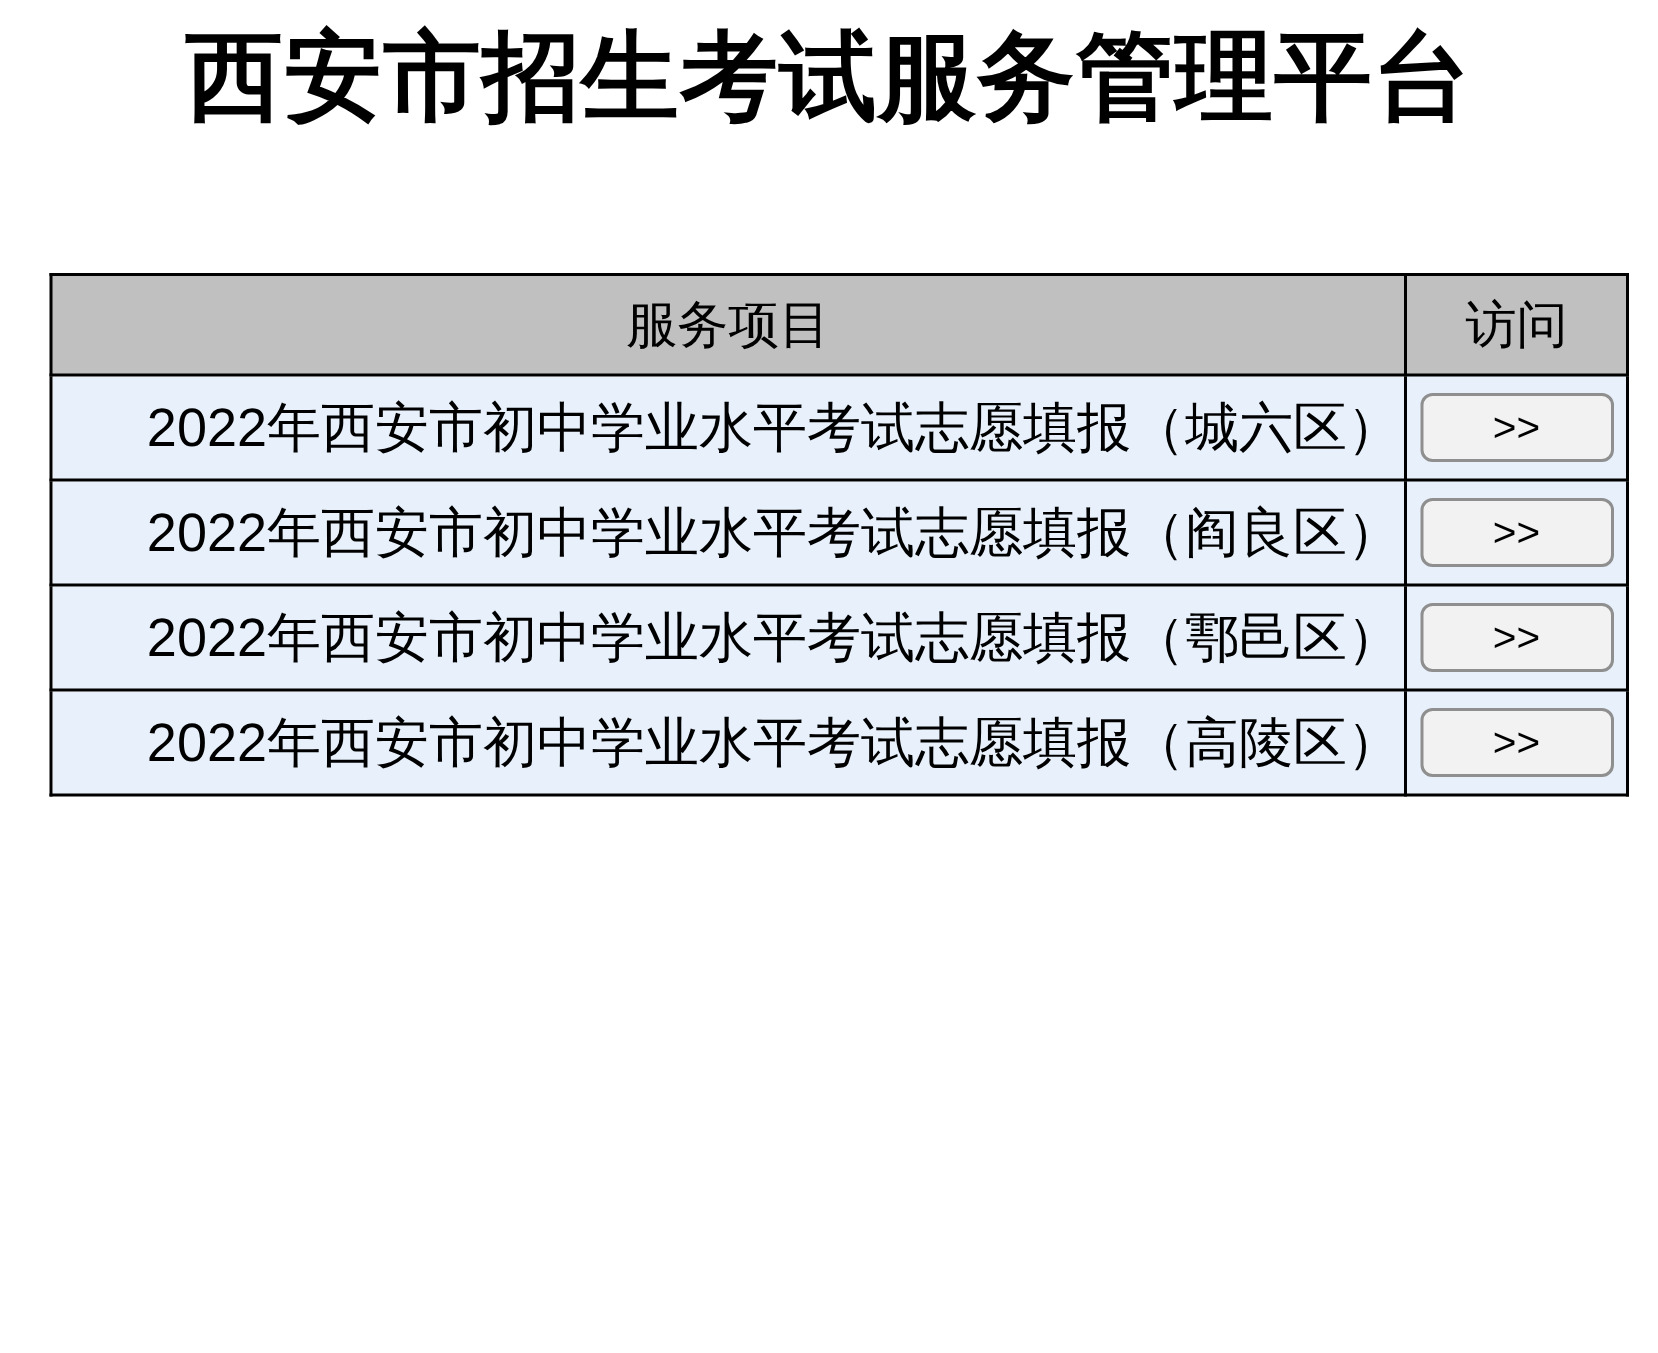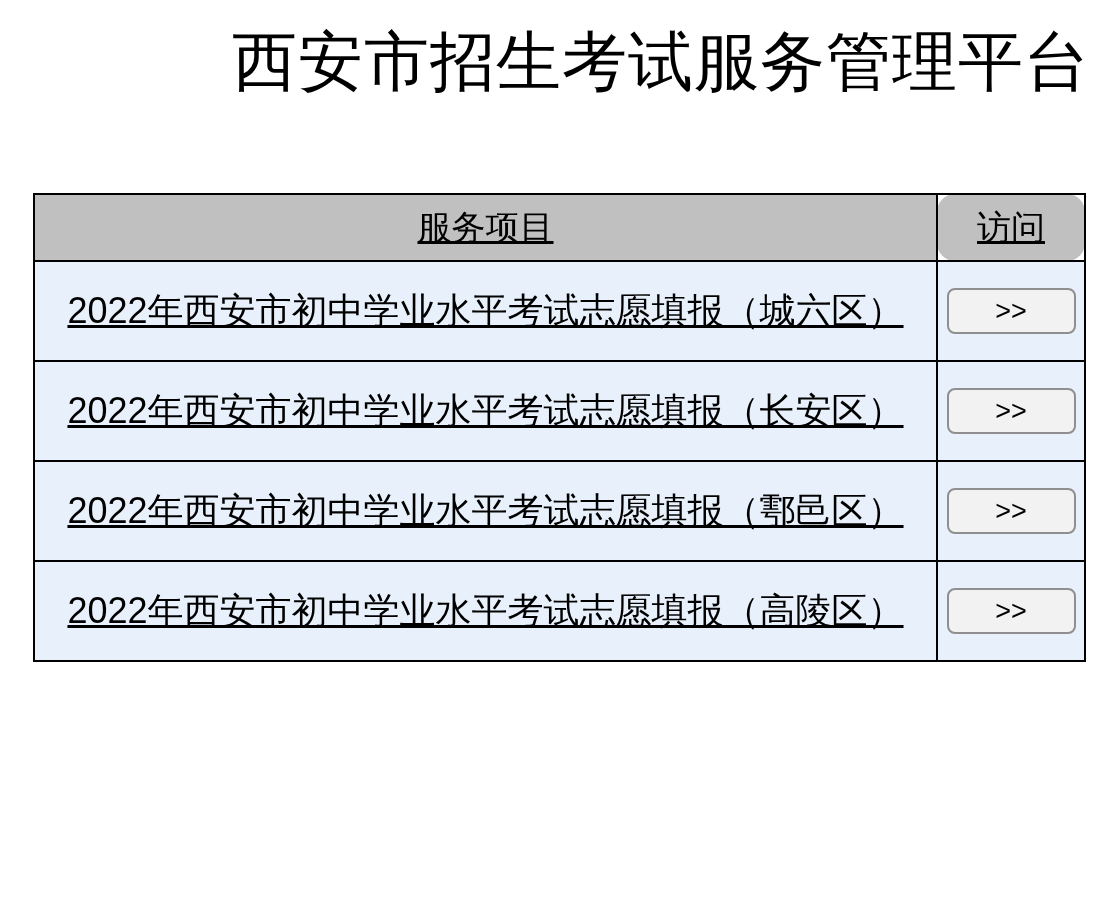--- a/index.html
+++ b/index.html
@@ -8,60 +8,59 @@
     background: #ffffff;
     font-family: "Liberation Sans", sans-serif;
     width: 1105px;
   }
   .page {
     width: 1105px;
     height: 902px;
     overflow: hidden;
   }
   h1.page-title {
-    margin: 15px;
+    margin: 4px;
     padding-top: 8px;
     font-size: 65px;
     line-height: 1.2;
-    font-weight: 400;
+    font-weight: 700;
     color: #000000;
-    text-align: right;
+    text-align: center;
     letter-spacing: 1px;
     white-space: nowrap;
   }
   table.services {
     border-collapse: collapse;
     margin: 92px 16px 0 33px;
     width: 1047px;
     table-layout: fixed;
-    text-decoration: underline;
   }
   table.services th,
   table.services td {
     border: 2px solid #000000;
   }
   table.services th {
     background: #c0c0c0;
     height: 63px;
     font-size: 34px;
     font-weight: normal;
     color: #000000;
     text-align: center;
   }
   th.col-service { width: 899px; }
-  th.col-access  { width: 144px; border-radius: 18px; }
+  th.col-access  { width: 144px; }
   table.services td {
     background: #e8f1fb;
     height: 66px;
     font-size: 36px;
     color: #000000;
   }
   td.service-cell {
-    text-align: center;
-    padding: 16px 2px;
+    text-align: right;
+    padding: 1px 2px;
     white-space: nowrap;
     overflow: hidden;
   }
   td.access-cell {
     text-align: center;
     padding: 0;
   }
   button.access-button {
     width: 129px;
     height: 46px;
@@ -93,28 +92,28 @@
     </thead>
     <tbody>
 
         <tr>
           <td class="service-cell">2022年西安市初中学业水平考试志愿填报（城六区）</td>
           <td class="access-cell">
             <button class="access-button">&gt;&gt;</button>
           </td>
         </tr>
 
-
-
         <tr>
-          <td class="service-cell">2022年西安市初中学业水平考试志愿填报（长安区）</td>
+          <td class="service-cell">2022年西安市初中学业水平考试志愿填报（阎良区）</td>
           <td class="access-cell">
             <button class="access-button">&gt;&gt;</button>
           </td>
         </tr>
+
+
 
 
         <tr>
           <td class="service-cell">2022年西安市初中学业水平考试志愿填报（鄠邑区）</td>
           <td class="access-cell">
             <button class="access-button">&gt;&gt;</button>
           </td>
         </tr>
 
         <tr>

